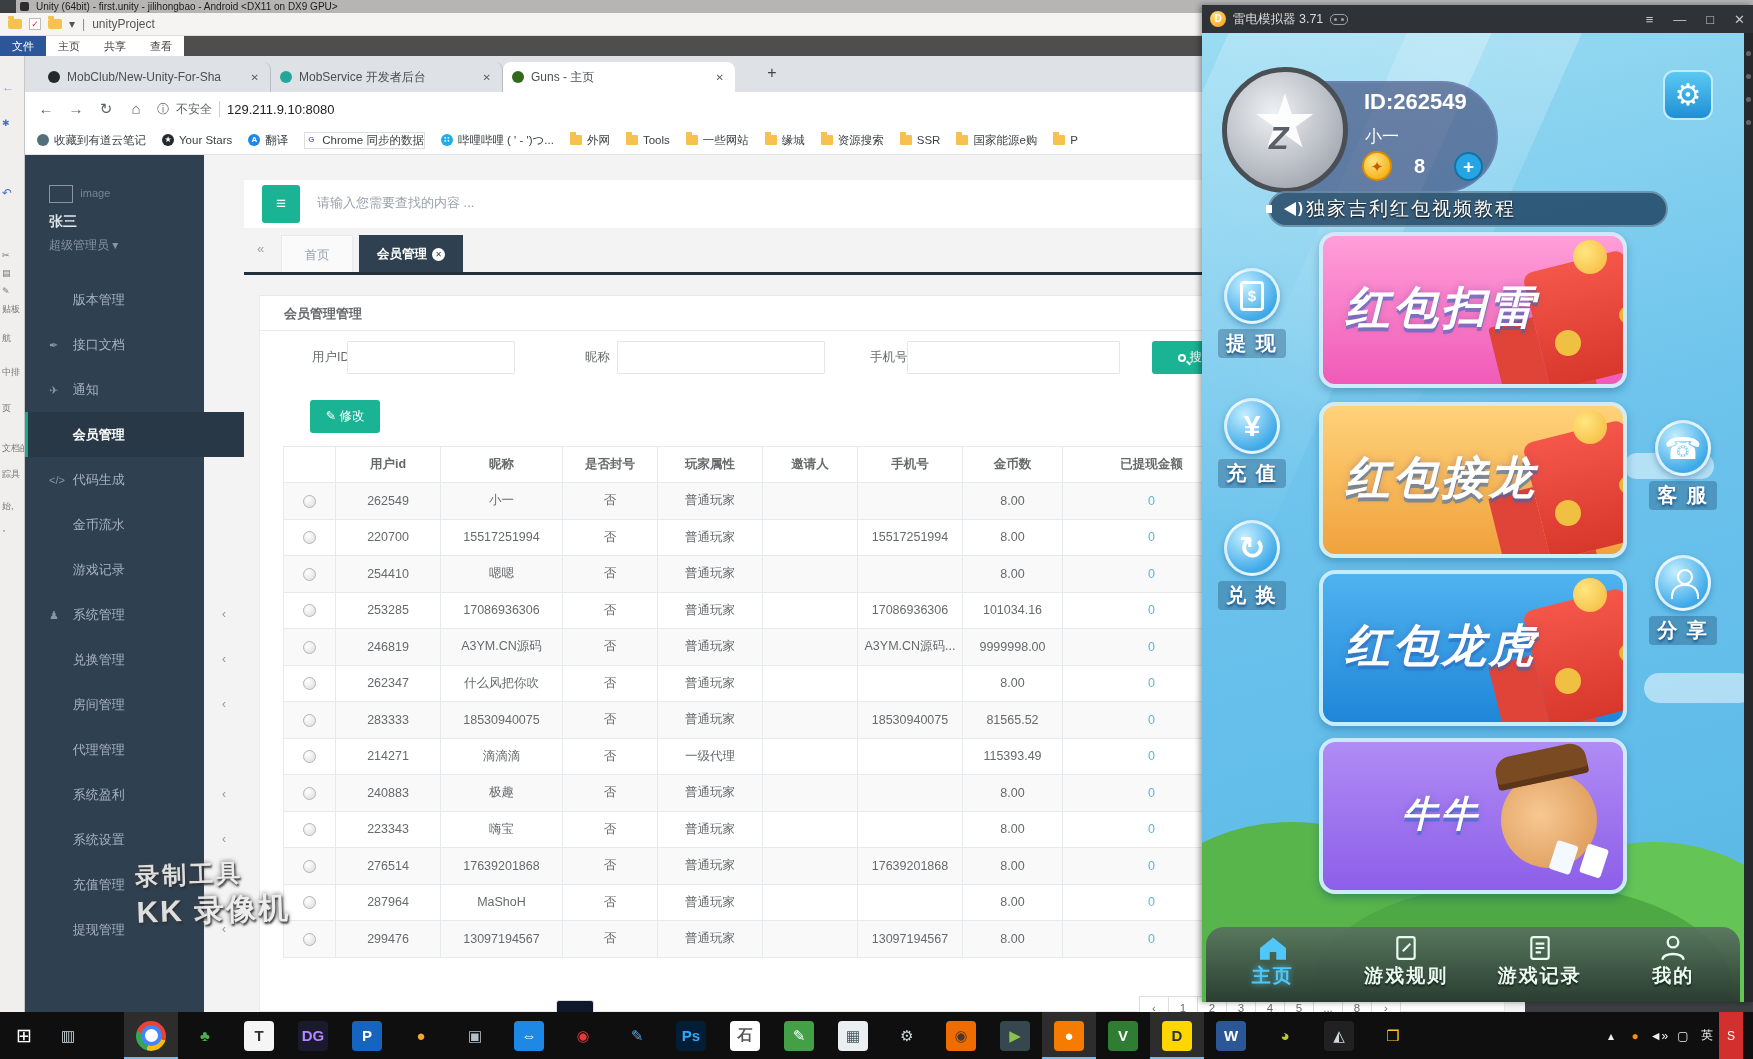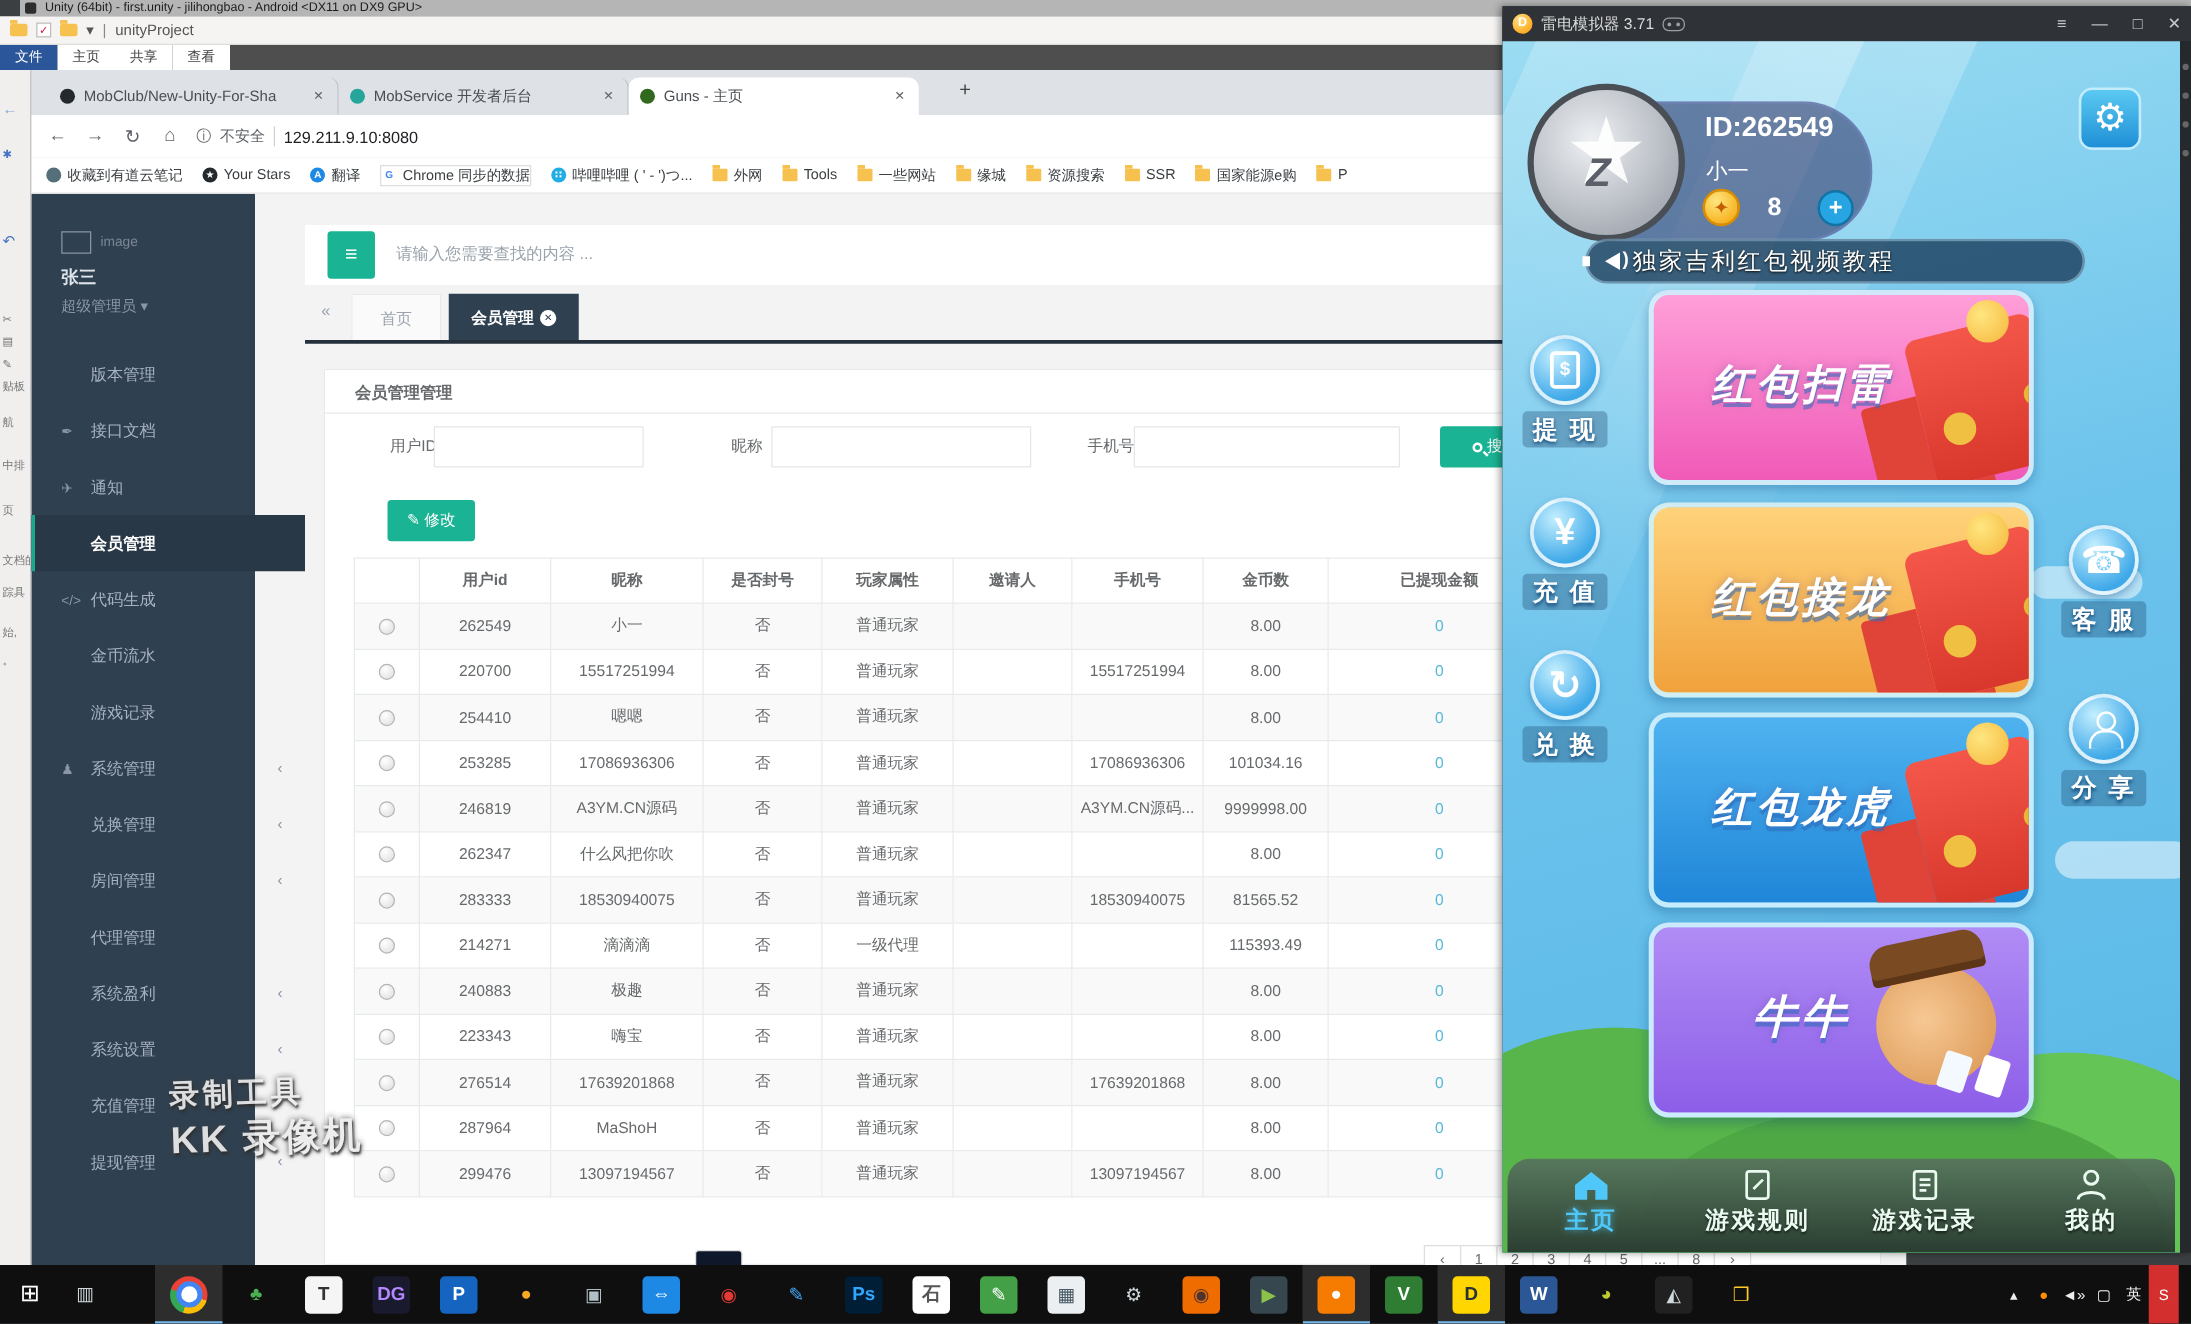--- a/index.html
+++ b/index.html
@@ -174,21 +174,21 @@
   .phone:after{content:"";position:absolute;left:7px;bottom:2px;width:8px;height:2px;background:#fff;}
   .tel{font-size:30px;}
   .person{position:relative;width:30px;height:30px;}
   .person:before{content:"";position:absolute;left:9px;top:1px;width:12px;height:12px;border:2.5px solid #fff;border-radius:50%;}
   .person:after{content:"";position:absolute;left:3px;top:16px;width:24px;height:13px;border:2.5px solid #fff;
     border-bottom:none;border-radius:12px 12px 0 0;}
 
   .banner{position:absolute;left:117px;width:308px;height:156px;border:4px solid rgba(205,240,252,.95);
     border-radius:16px;box-shadow:0 4px 9px rgba(0,60,120,.3);overflow:hidden;}
   .banner .t{position:abs;position:absolute;left:0;right:64px;top:50%;transform:translateY(-54%);
-    text-align:center;font-size:33px;font-weight:bold;font-style:italic;color:#fff;letter-spacing:3px;
+    text-align:center;font-size:45px;font-weight:bold;font-style:italic;color:#fff;letter-spacing:3px;
     text-shadow:0 4px 0 rgba(40,110,190,.55),0 0 7px rgba(90,60,140,.35);}
   #bn1{top:199px;background:linear-gradient(180deg,#ff9fd8,#f05ab8);}
   #bn2{top:369px;background:linear-gradient(180deg,#ffd27a,#f0a23c);}
   #bn3{top:537px;background:linear-gradient(180deg,#4fb3f0,#1f86d8);}
   #bn4{top:705px;background:linear-gradient(180deg,#b08cf5,#8d5ee8);}
   .banner.env:before{content:"";position:absolute;right:-16px;top:24px;width:104px;height:120px;
     background:linear-gradient(180deg,#f4574a,#d8372b);border-radius:10px;transform:rotate(-14deg);
     box-shadow:-52px 38px 0 -6px #e04438;}
   .banner.env:after{content:"";position:absolute;right:16px;top:4px;width:34px;height:34px;border-radius:50%;
     background:radial-gradient(circle at 35% 35%,#ffe680,#f5b63a);

